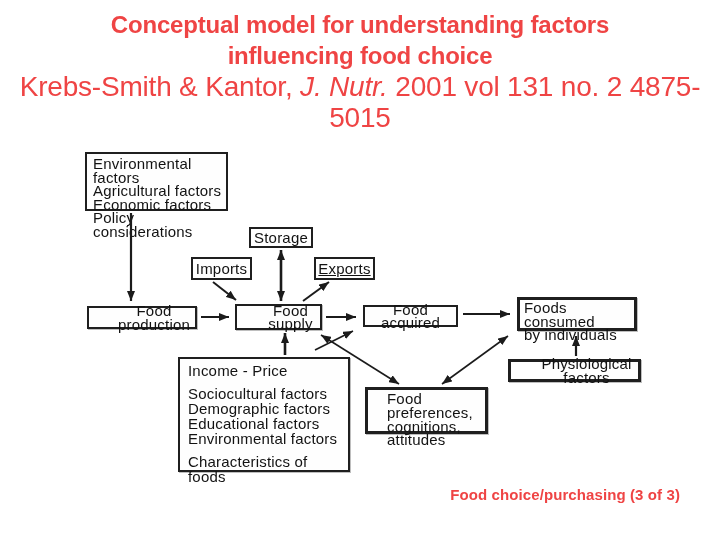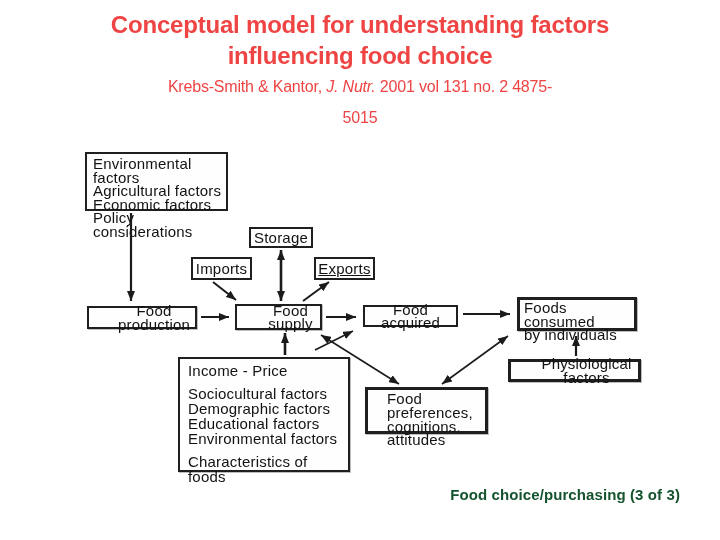--- a/index.html
+++ b/index.html
@@ -3,26 +3,26 @@
 <meta charset="utf-8">
 <style>
   html,body{margin:0;padding:0;}
   body{width:720px;height:540px;background:#ffffff;overflow:hidden;
        font-family:"Liberation Sans",sans-serif;position:relative;}
   .slide{position:absolute;inset:0;width:720px;height:540px;background:#ffffff;}
 
   
   .title-block{position:absolute;top:9px;left:0;width:720px;text-align:center;color:#ef4444;}
   .t-bold{font-size:24px;line-height:31px;font-weight:700;letter-spacing:-0.2px;}
-  .t-cite{font-size:16px;line-height:31px;font-weight:400;letter-spacing:-0.2px;}
+  .t-cite{font-size:28px;line-height:31px;font-weight:400;letter-spacing:-0.2px;}
   .t-cite .it{font-style:italic;}
 
   
   .footer{position:absolute;top:486px;right:40px;font-size:15px;font-weight:700;
-          color:#14532d;letter-spacing:0.1px;}
+          color:#ef4444;letter-spacing:0.1px;}
 
   
   .dbox{position:absolute;box-sizing:border-box;border:2px solid #1f1f1f;background:#fefefe;
         color:#121212;font-size:15px;letter-spacing:0.2px;line-height:13.5px;}
   .center1{display:flex;align-items:center;justify-content:center;text-align:center;}
   .shadow{box-shadow:1px 1px 0 rgba(70,70,70,0.35);padding-left:24px;}
 
   .b-env{left:85px;top:152px;width:143px;height:59px;padding:3px 2px 0 6px;}
   .b-storage{left:249px;top:227px;width:64px;height:21px;}
   .b-imports{left:191px;top:257px;width:61px;height:23px;}

